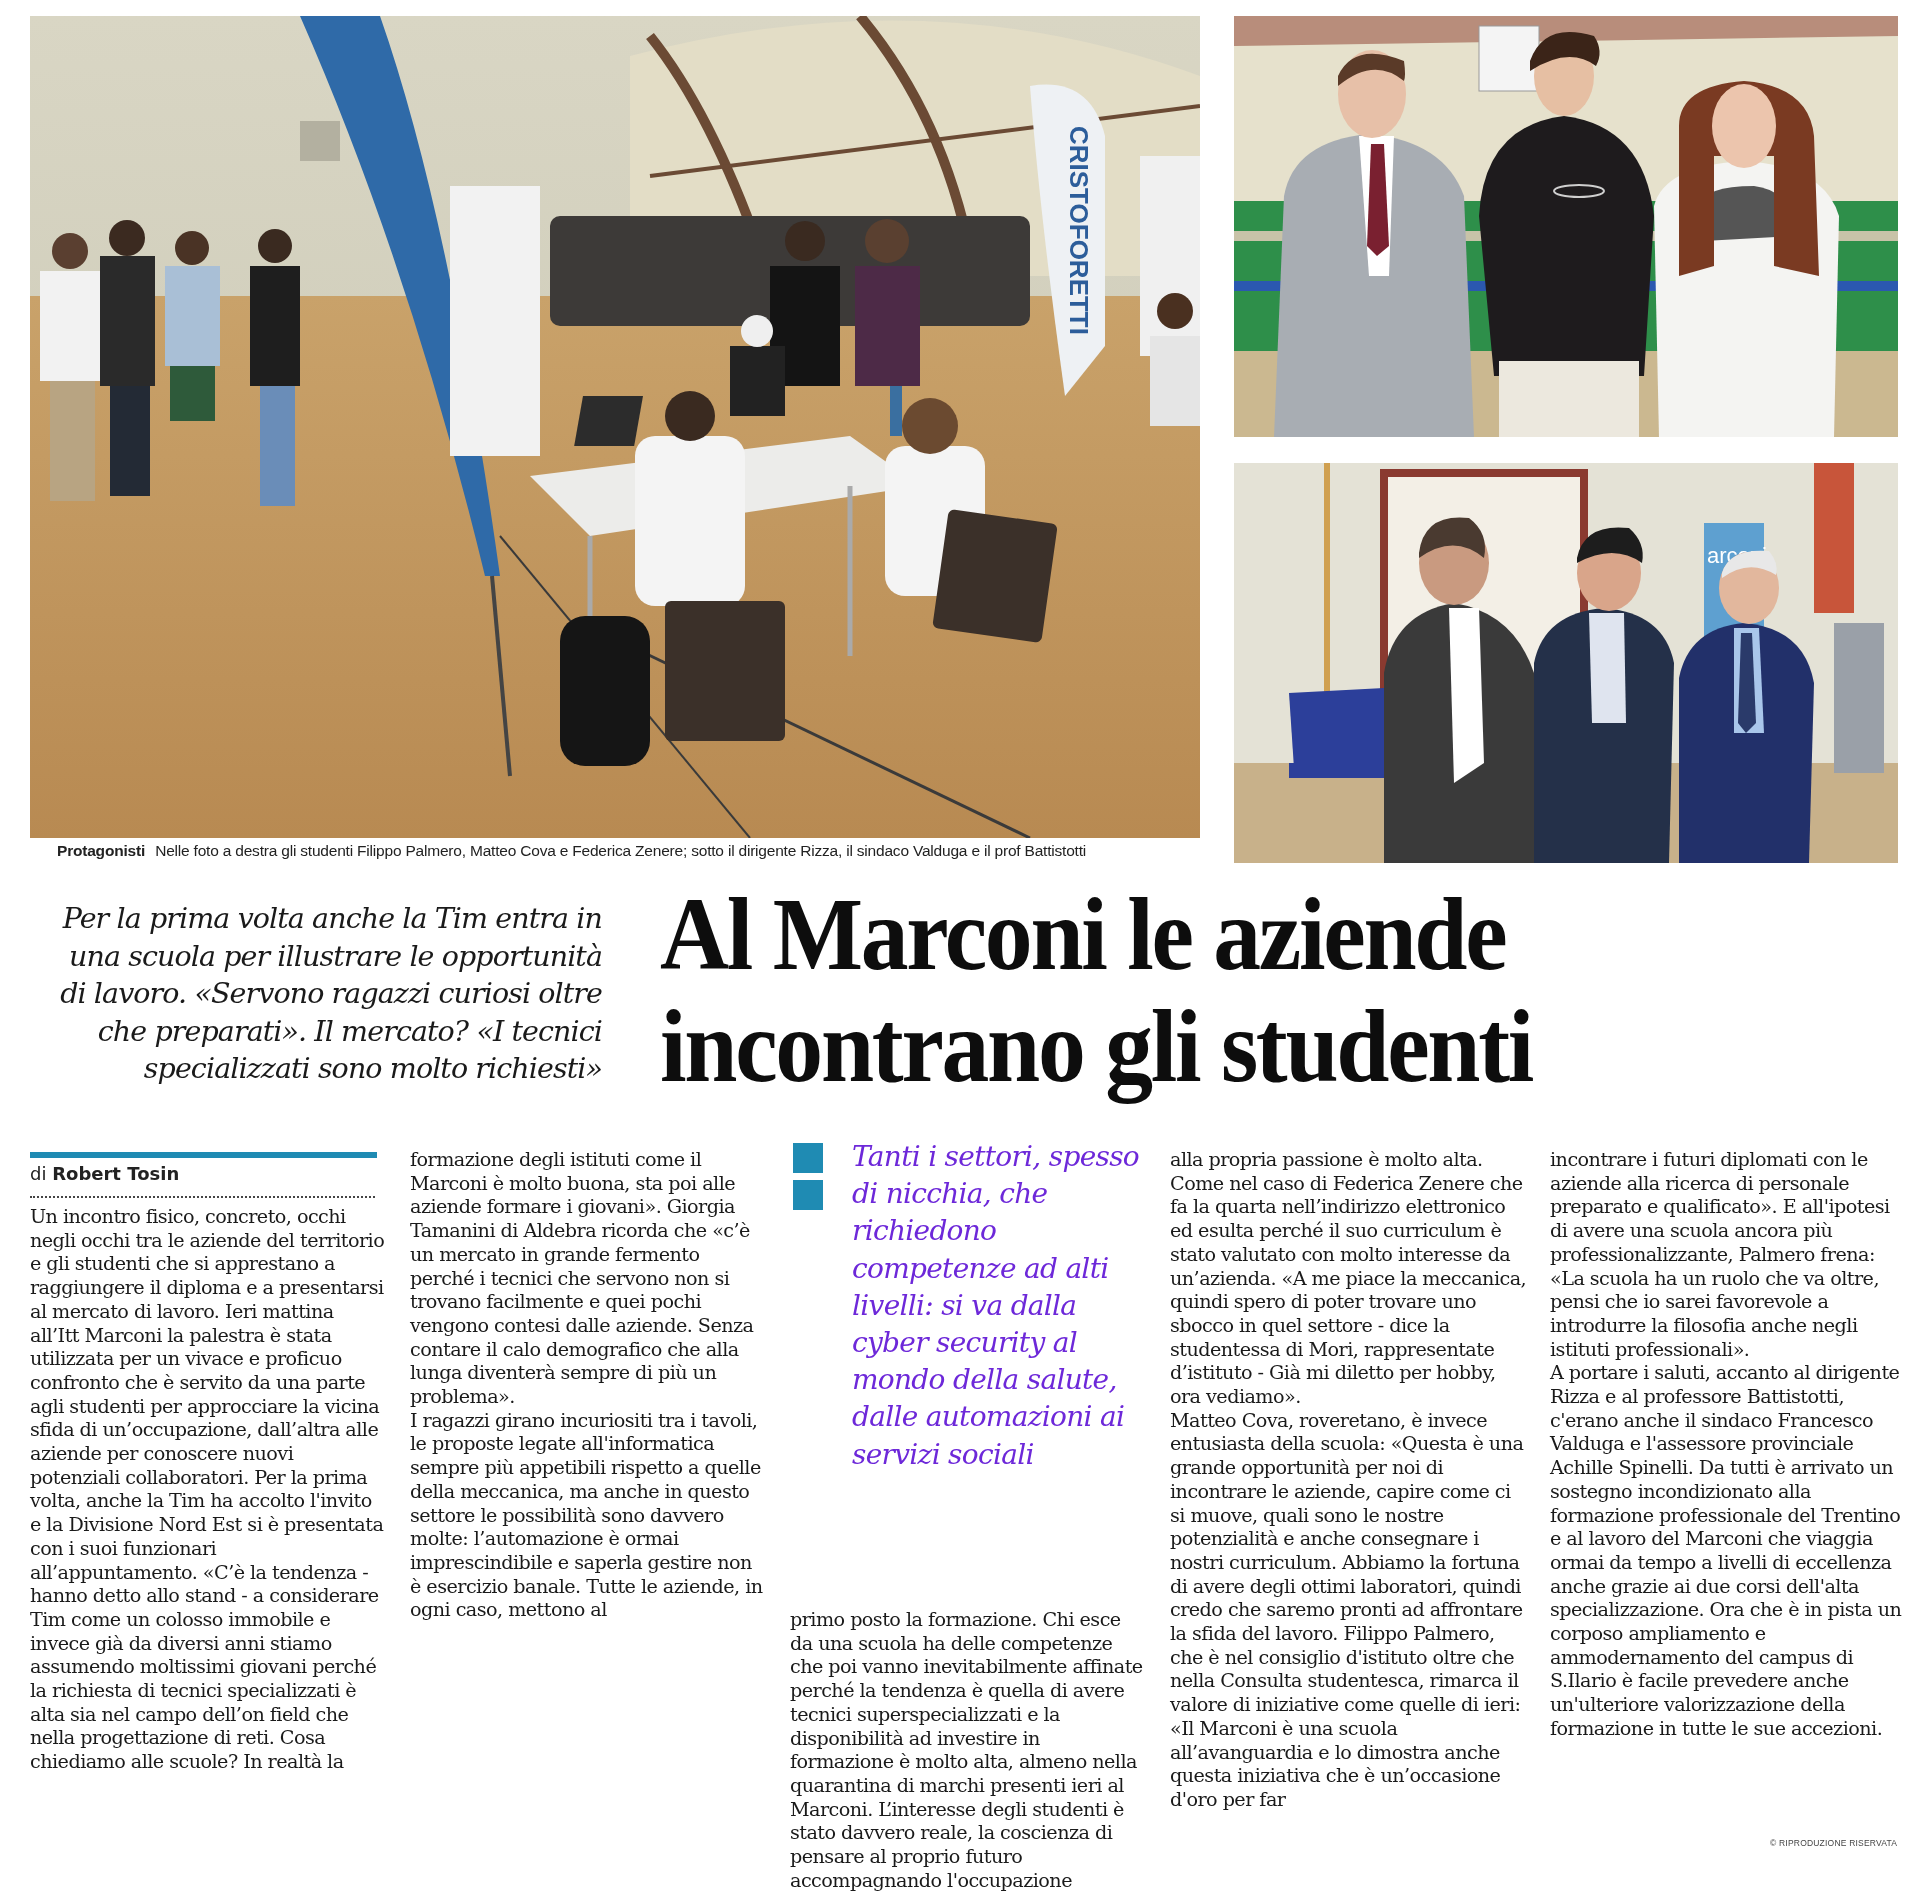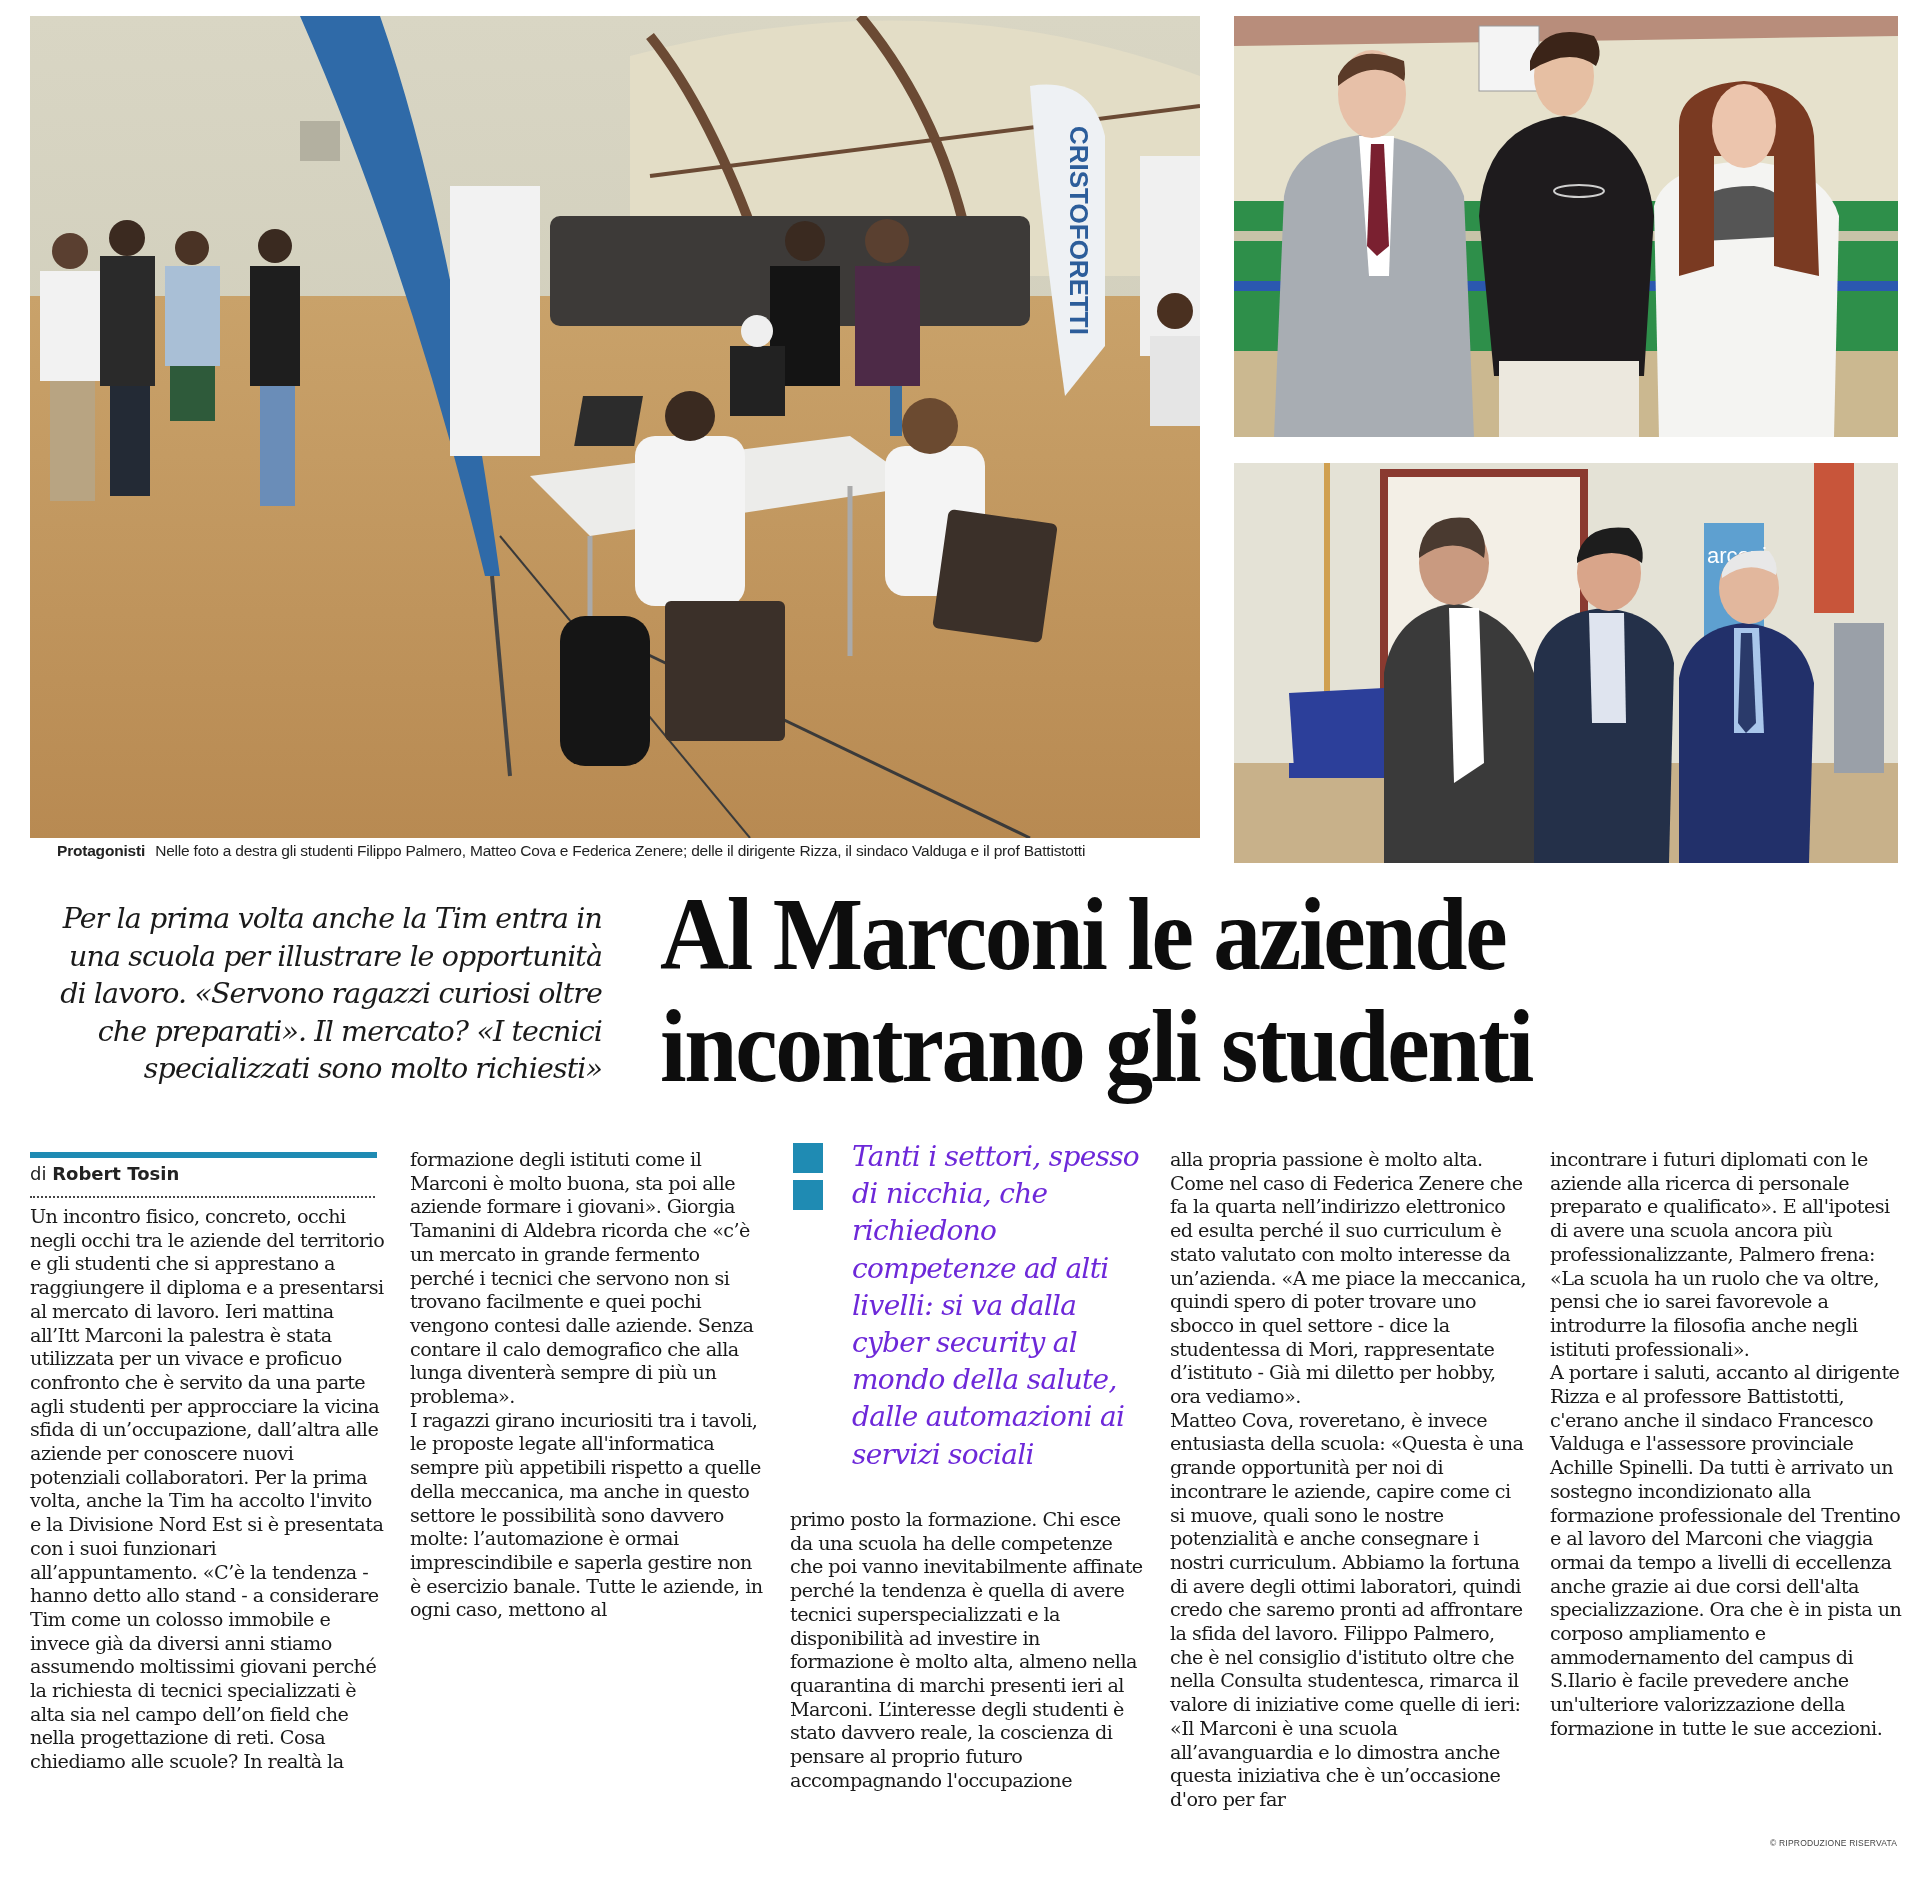--- a/index.html
+++ b/index.html
@@ -42,21 +42,21 @@
   .byline b { font-weight: bold; }
   .byline-dots { position: absolute; left: 30px; top: 1196px; width: 345px; border-top: 2px dotted #444; }
 
   .col {
     position: absolute; font-family: "DejaVu Serif", serif; font-size: 19.2px;
     line-height: 23.7px; color: #1a1a1a; letter-spacing: -0.55px;
   }
   .col p { margin: 0; }
   #col-1 { left: 30px; top: 1205px; width: 355px; }
   #col-2 { left: 410px; top: 1148px; width: 355px; }
-  #col-3 { left: 790px; top: 1508px; width: 355px; }
+  #col-3 { left: 790px; top: 1608px; width: 355px; }
   #col-4 { left: 1170px; top: 1148px; width: 360px; }
   #col-5 { left: 1550px; top: 1148px; width: 355px; }
 
   .pull-marks { position: absolute; left: 793px; top: 1143px; width: 31px; }
   .pull-marks div { width: 30px; height: 30px; background: #1f8bb3; margin-bottom: 7px; }
   .pull-quote {
     position: absolute; left: 852px; top: 1138px; width: 300px;
     font-family: "DejaVu Serif", serif; font-style: italic; font-size: 28px;
     line-height: 37.2px; color: #6d28d9; letter-spacing: -0.7px;
   }
@@ -203,21 +203,21 @@
     <polygon points="500,165 525,165 530,270 500,270" fill="#a9c6ea"></polygon>
     <polygon points="507,170 518,170 522,260 512,270 504,260" fill="#2a3a6a"></polygon>
     <ellipse cx="515" cy="125" rx="30" ry="36" fill="#e2b79d"></ellipse>
     <path d="M488 110 Q495 85 535 88 Q545 100 542 112 Q515 95 488 115 Z" fill="#e8e8e8"></path>
     <rect x="600" y="160" width="50" height="150" fill="#9aa0a8"></rect>
   </svg>
 </div>
 
 <div class="caption">
   <span class="label">Protagonisti</span>
-  <span>Nelle foto a destra gli studenti Filippo Palmero, Matteo Cova e Federica Zenere; delle il dirigente Rizza, il sindaco Valduga e il prof Battistotti</span>
+  <span>Nelle foto a destra gli studenti Filippo Palmero, Matteo Cova e Federica Zenere; sotto il dirigente Rizza, il sindaco Valduga e il prof Battistotti</span>
 </div>
 
 <div class="subhead">Per la prima volta anche la Tim entra in una scuola per illustrare le opportunità di lavoro. «Servono ragazzi curiosi oltre che preparati». Il mercato? «I tecnici specializzati sono molto richiesti»</div>
 
 <div class="headline">
   <div>Al Marconi le aziende</div>
   <div>incontrano gli studenti</div>
 </div>
 
 <div class="byline-rule"></div>

